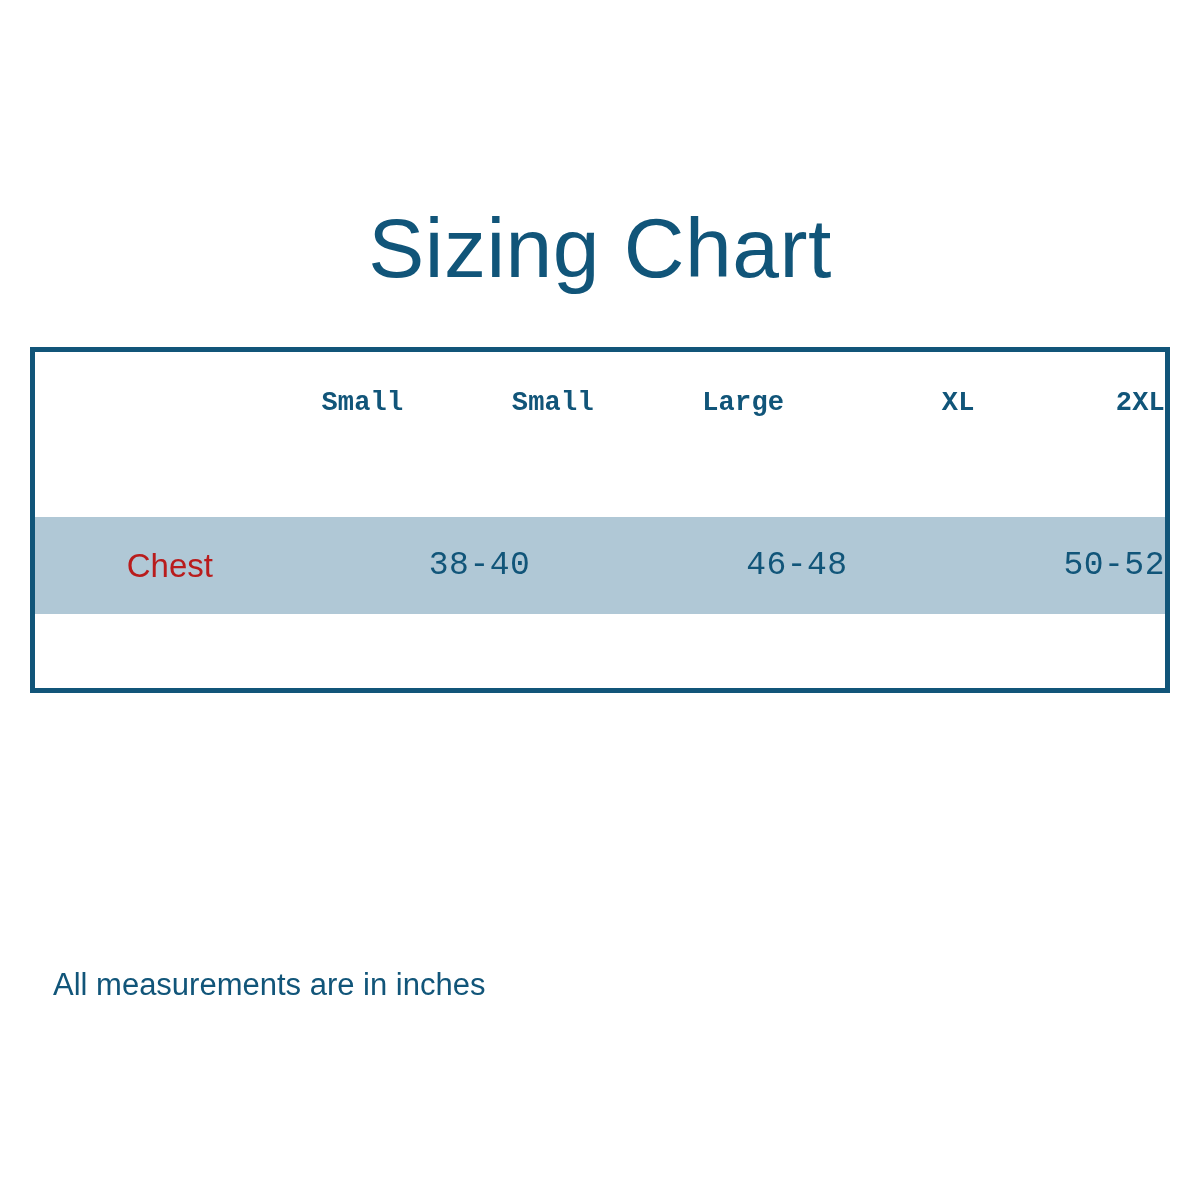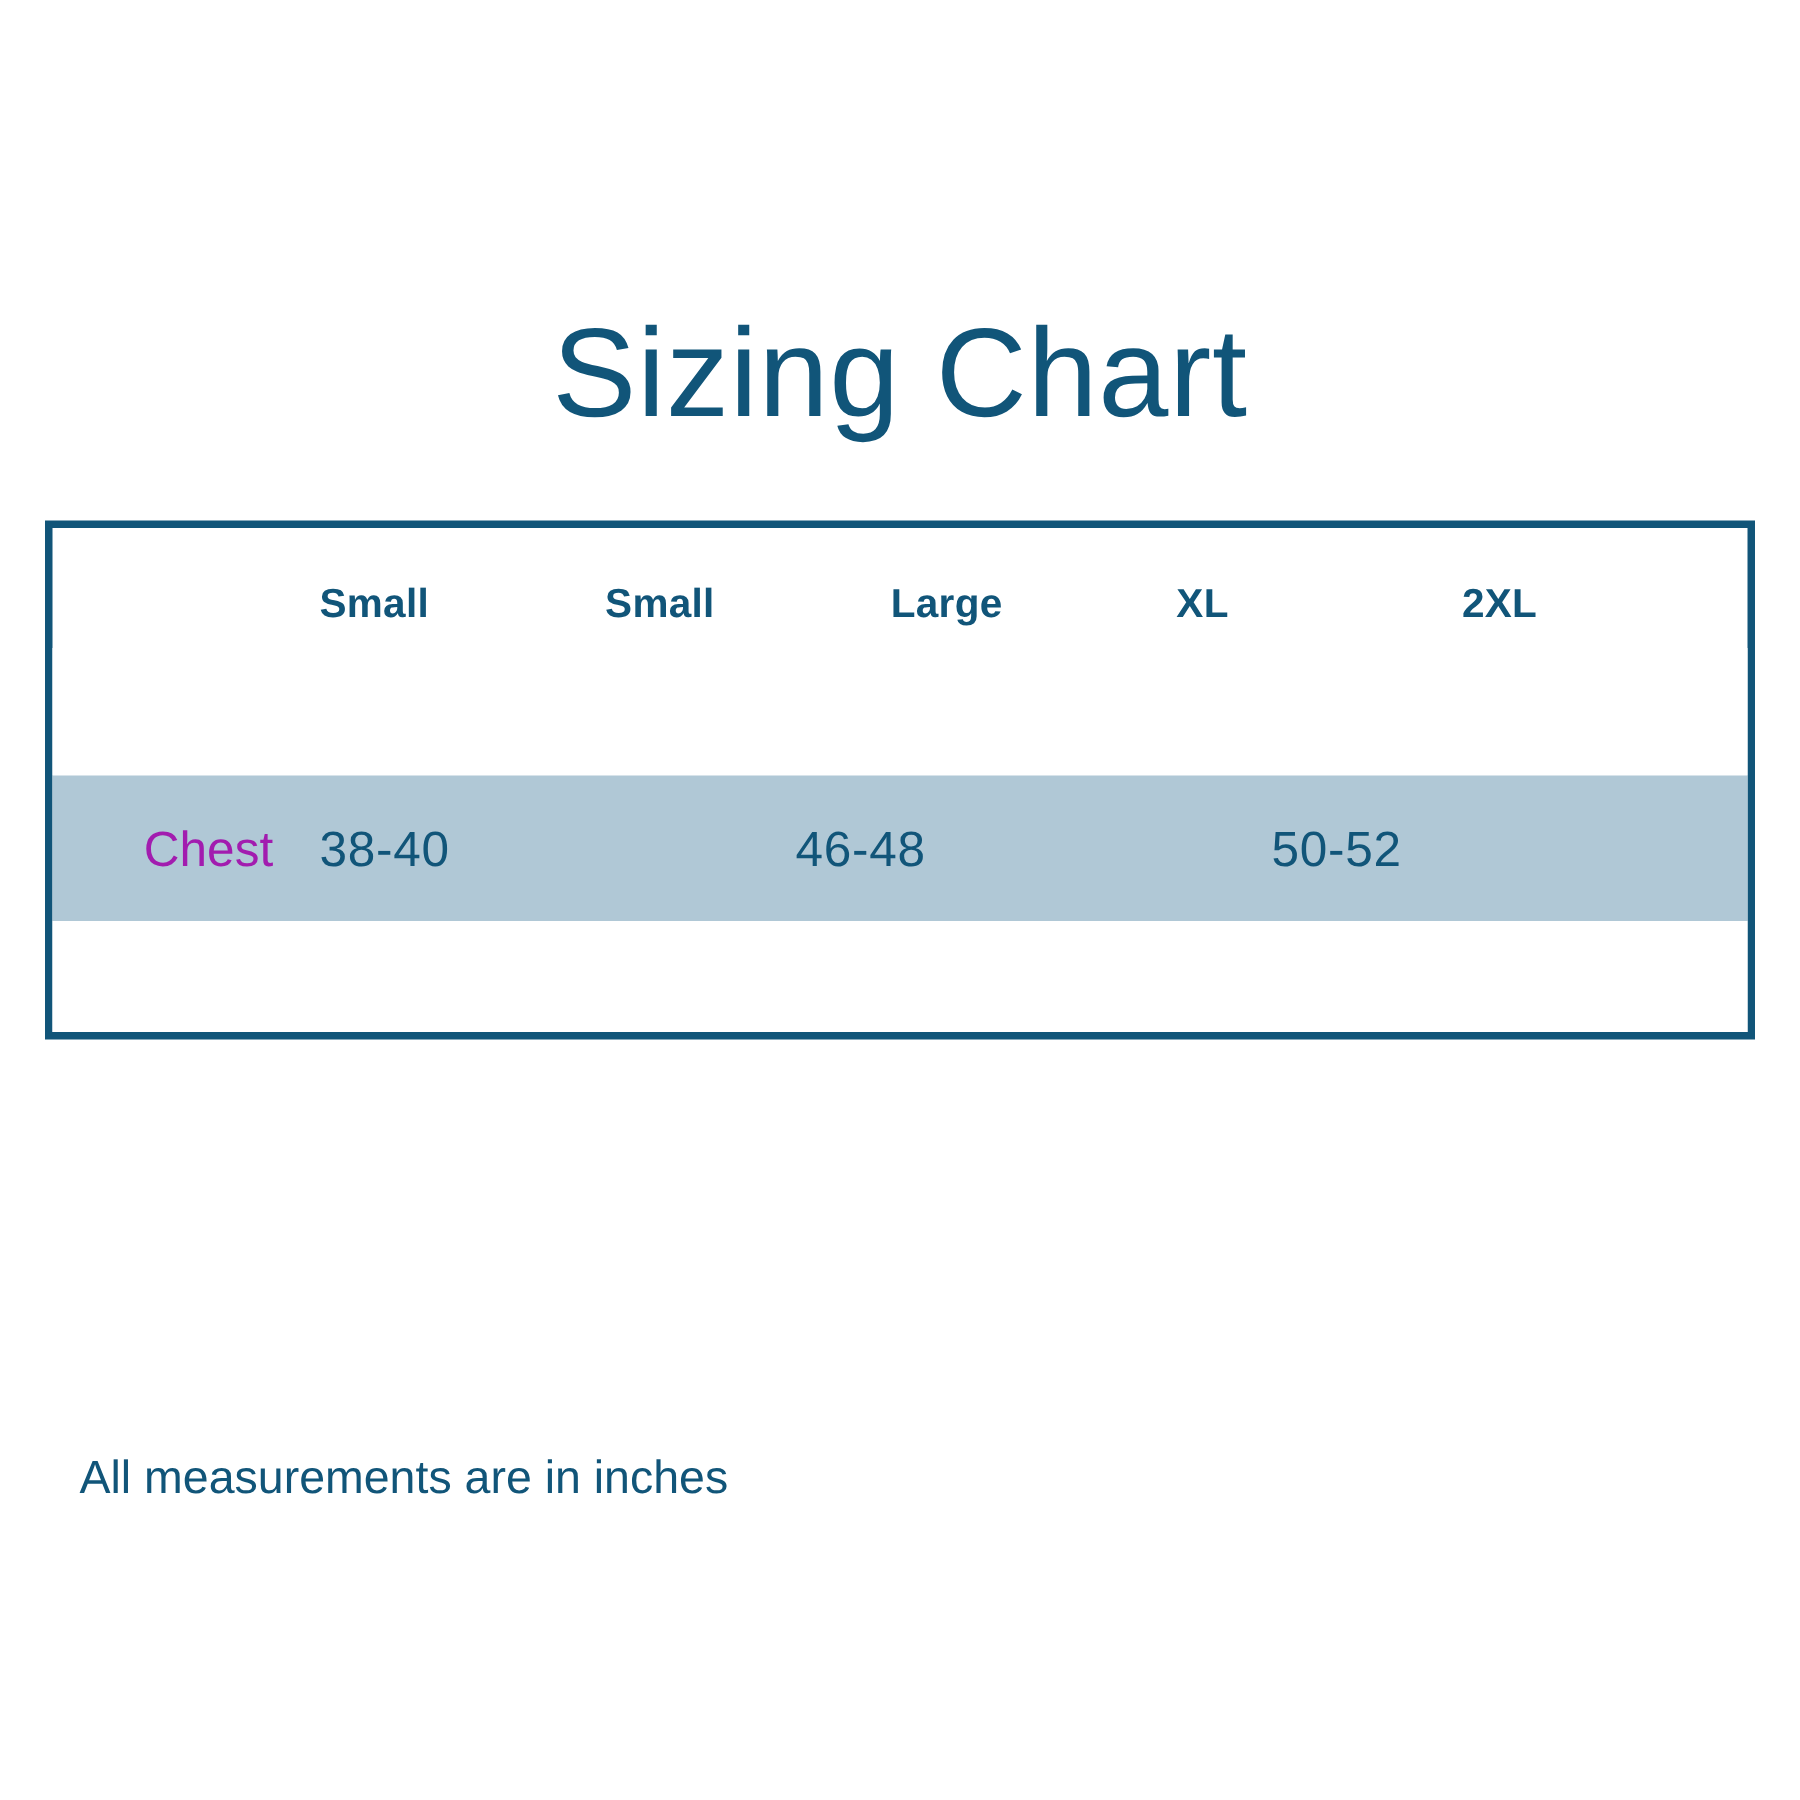--- a/index.html
+++ b/index.html
@@ -93,28 +93,29 @@
     height: 74px;
     background: #ffffff;
   }
 
   .cell-label {
     flex: 0 0 178px;
     padding-left: 30px;
     box-sizing: border-box;
     font-size: 33px;
     font-weight: 400;
-    color: #a21caf;
-    text-align: center;
+    color: #b91c1c;
+    text-align: right;
     white-space: nowrap;
   }
   .cell {
     flex: 1 1 0;
-    text-align: left;
-    white-space: nowrap;
+    text-align: right;
+    white-space: nowrap;
+    font-family: Liberation Mono, monospace;
   }
   .row-header .cell {
     font-size: 27px;
     font-weight: 700;
     color: #115579;
     letter-spacing: 0.2px;
   }
   .row-header .cell-label {
     font-size: 27px;
     font-weight: 700;

